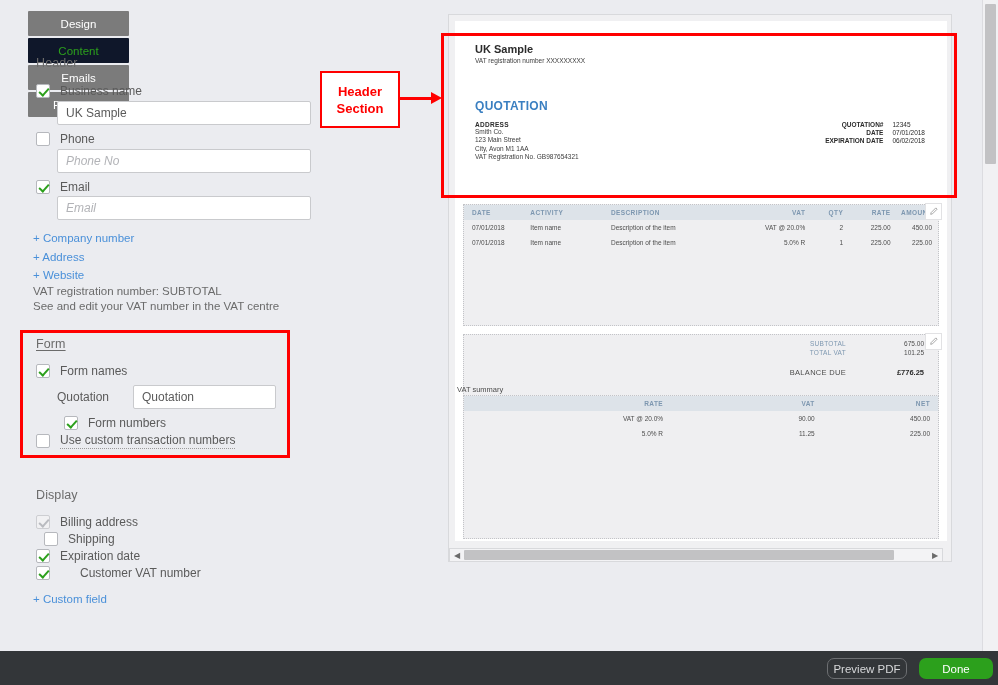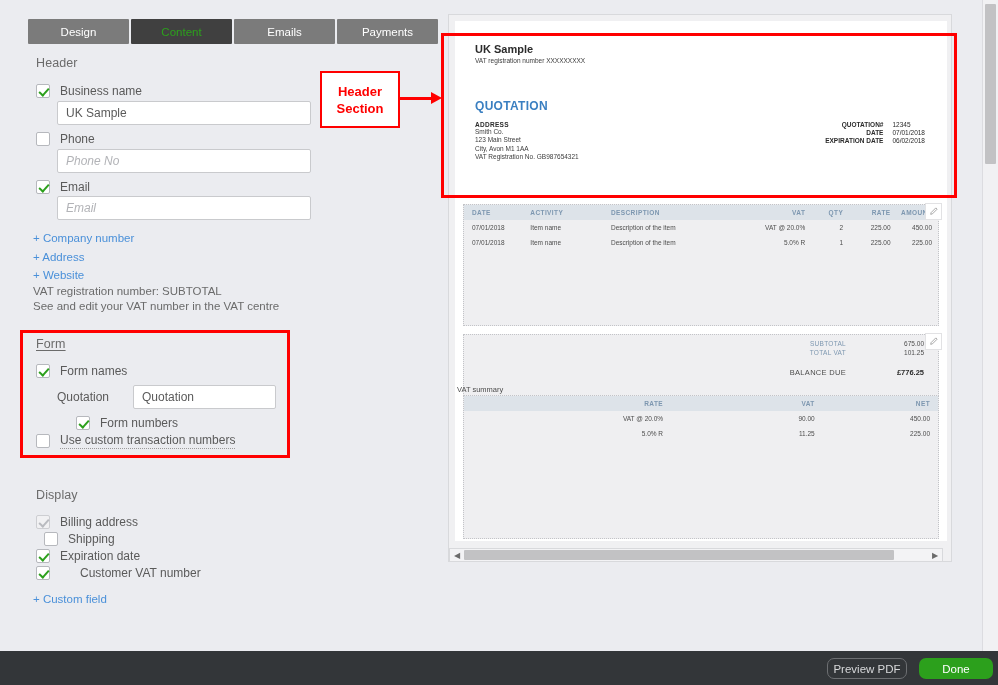--- a/index.html
+++ b/index.html
@@ -21,29 +21,29 @@
     background: #c2c2c4; border-radius: 1px;
   }
 
   
   .left-panel {
     position: absolute; left: 0; top: 0; width: 440px; height: 651px;
     background: #ebecf0; overflow: hidden;
   }
 
   .tabs {
-    position: absolute; left: 28px; top: 19px;
-    display: flex; gap: 2px;
+    position: absolute; left: 28px; top: 11px;
+    display: flex; gap: 2px; flex-direction: column;
   }
   .tab {
     width: 101px; height: 25px; background: #7b7b7b; color: #ffffff;
     font-size: 11.5px; display: flex; align-items: center; justify-content: center;
     cursor: pointer; border-radius: 1px;
   }
-  .tab.active { background: #404040; color: #2ca01c; }
+  .tab.active { background: #0f172a; color: #2ca01c; }
 
   .section-title {
     position: absolute; font-size: 12.5px; color: #6b6b6b; letter-spacing: .1px;
   }
   .section-title.header-t { left: 36px; top: 56px; }
   .section-title.display-t { left: 36px; top: 488px; }
   .section-title.form-t {
     left: 36px; top: 337px; text-decoration: underline;
     text-underline-offset: 2px; color: #6b6b6b;
   }
@@ -245,21 +245,21 @@
     <div class="section-title form-t">Form</div>
 
     <div class="chk-row" style="left:36px; top:364px;">
       <span class="chk checked"></span>
       <span class="chk-label">Form names</span>
     </div>
 
     <div style="position:absolute; left:57px; top:390px; font-size:12px; color:#5a5a5a;">Quotation</div>
     <div class="txtfield" style="left:133px; top:385px; width:143px;">Quotation</div>
 
-    <div class="chk-row" style="left:48px; top:416px;padding-left:28px;">
+    <div class="chk-row" style="left:36px; top:416px;padding-left:28px;">
       <span class="chk checked"></span>
       <span class="chk-label">Form numbers</span>
     </div>
     <div class="chk-row" style="left:36px; top:433px;">
       <span class="chk"></span>
       <span class="chk-label dotted">Use custom transaction numbers</span>
     </div>
 
     <div class="section-title display-t">Display</div>
 

